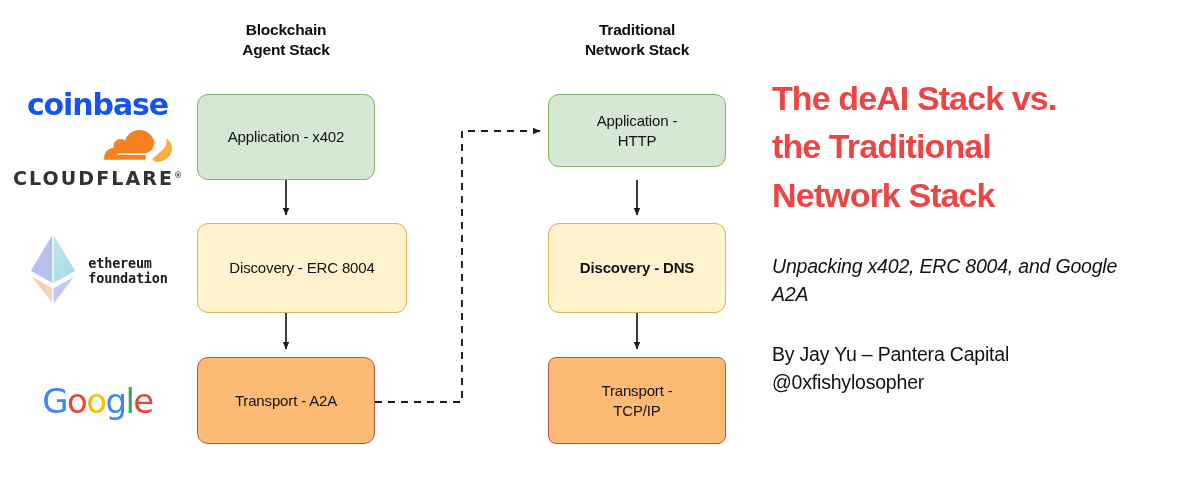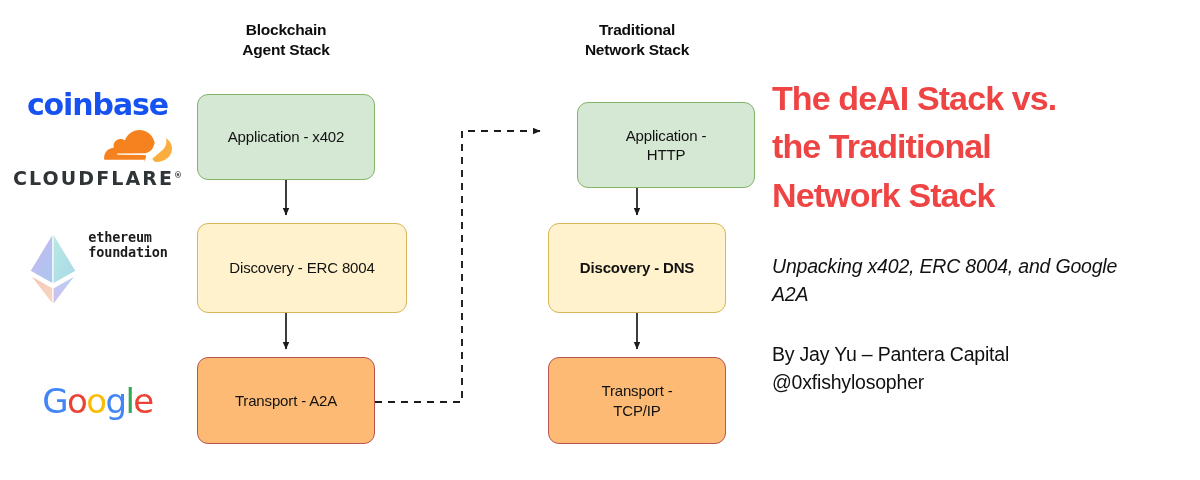--- a/index.html
+++ b/index.html
@@ -22,21 +22,21 @@
 
   .cf-wrap{display:flex;flex-direction:column;align-items:center;}
   .cf-cloud{position:relative;width:112px;height:40px;margin-bottom:1px;margin-left:44px;}
   .cf-word{
     font-family:"DejaVu Sans",sans-serif;
     font-size:19px;font-weight:700;letter-spacing:2.1px;
     color:#2f3437;line-height:1;white-space:nowrap;
   }
   .cf-reg{font-size:8px;vertical-align:super;letter-spacing:0;}
 
-  .eth-wrap{display:flex;gap:9px;}
+  .eth-wrap{display:flex;align-items:center;gap:9px;}
   .eth-word{
     font-family:"DejaVu Sans Mono","Liberation Mono",monospace;
     font-size:13.5px;font-weight:700;color:#1c1c1c;line-height:1.12;
     letter-spacing:-0.2px;
   }
 
   .google-word{
     font-family:"DejaVu Sans",sans-serif;
     font-size:34px;font-weight:400;letter-spacing:-1.6px;line-height:1;
   }
@@ -170,27 +170,27 @@
   </div>
   <div class="node red" style="left:197px;top:357px;width:178px;height:87px;">
     <span>Transport - A2A</span>
   </div>
 
   <div class="col-title" style="left:548px;top:20px;width:178px;">
     <span>Traditional</span><br>
     <span>Network Stack</span>
   </div>
 
-  <div class="node green" style="left:548px;top:102px;width:178px;height:86px;margin-left:29px;">
+  <div class="node green" style="left:548px;top:94px;width:178px;height:73px;">
     <span>Application - HTTP</span>
   </div>
   <div class="node yellow" style="left:548px;top:223px;width:178px;height:90px;font-weight:bold;">
     <span>Discovery - DNS</span>
   </div>
-  <div class="node red" style="left:548px;top:357px;width:178px;height:87px;">
+  <div class="node red" style="left:548px;top:357px;width:178px;height:87px;border-radius:8px;">
     <span>Transport - TCP/IP</span>
   </div>
 
   <div class="rtext headline">The deAI Stack vs. the Traditional Network Stack</div>
   <div class="rtext subhead">Unpacking x402, ERC 8004, and Google A2A</div>
   <div class="rtext byline">
     <span>By Jay Yu – Pantera Capital</span><br>
     <span>@0xfishylosopher</span>
   </div>
 

